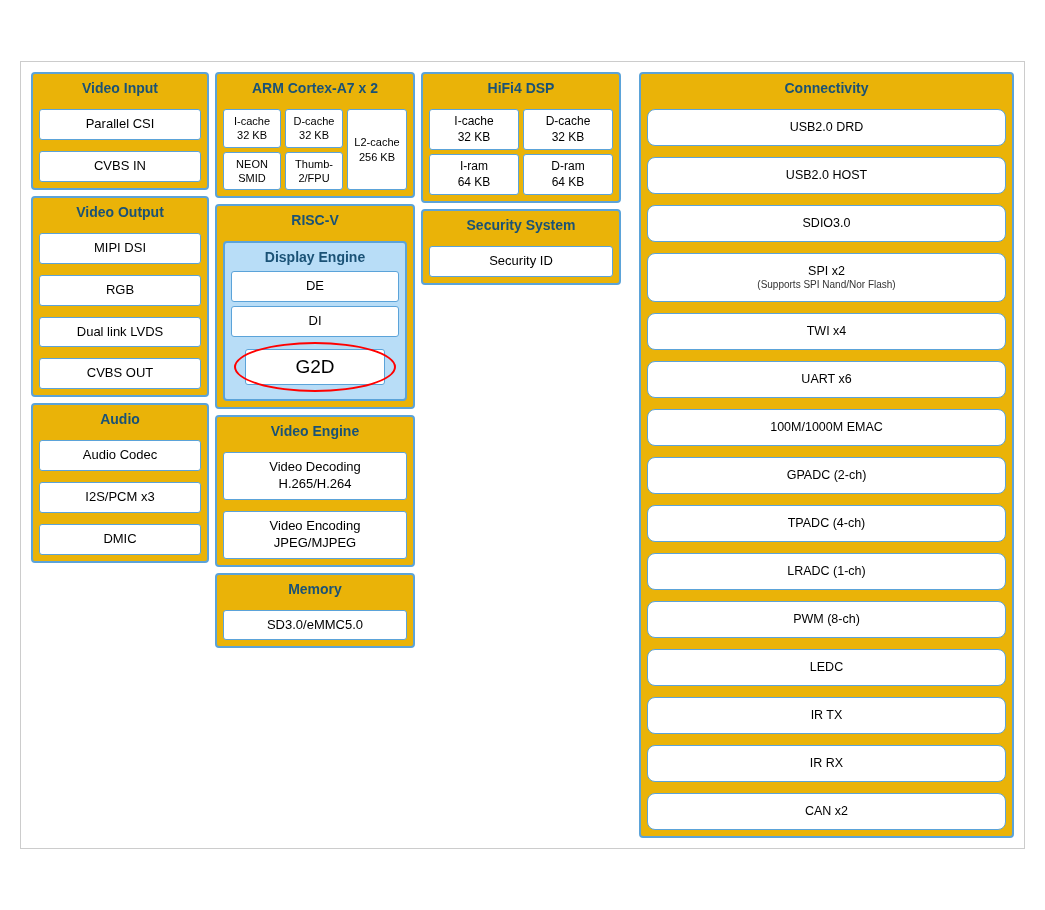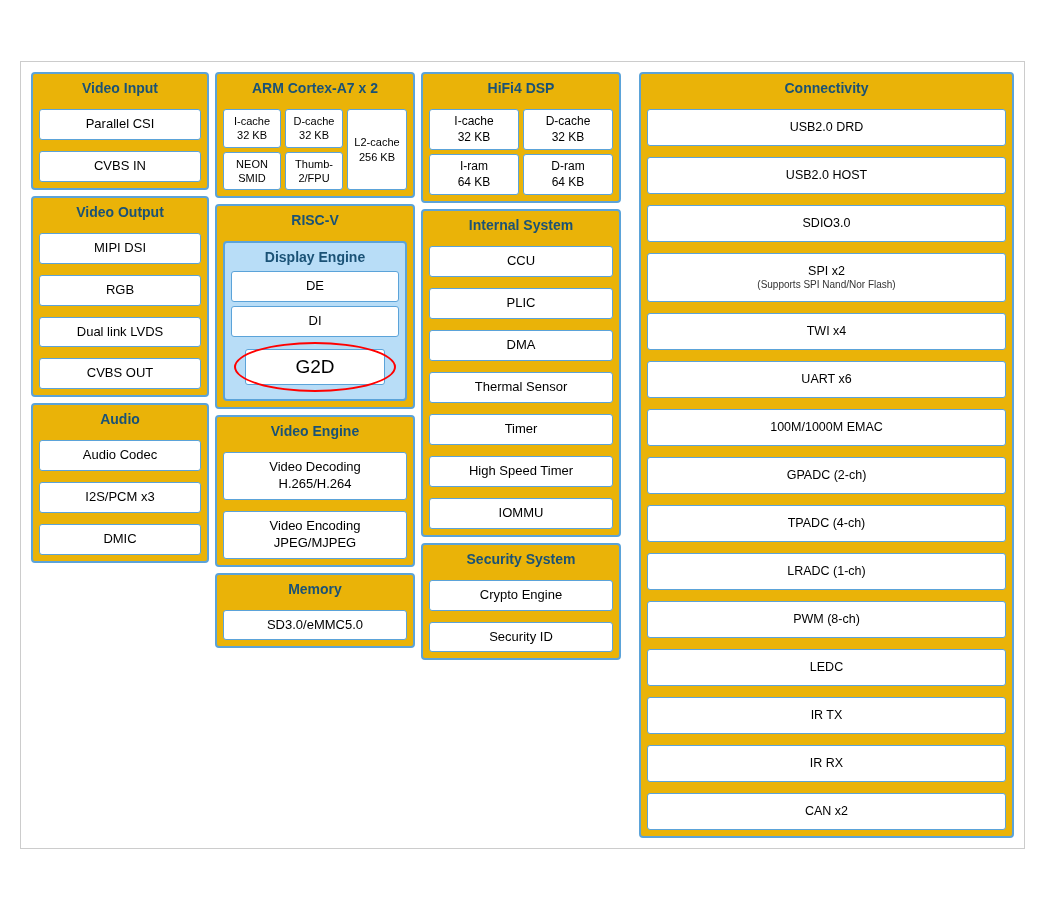--- a/index.html
+++ b/index.html
@@ -135,21 +135,21 @@
       bottom: -8px;
       border: 2.5px solid red;
       border-radius: 50%;
       pointer-events: none;
     }
 
     
     .conn-item {
       background: #fff;
       border: 1.5px solid #5ba3d9;
-      border-radius: 3px;
+      border-radius: 8px;
       padding: 10px 4px;
       text-align: center;
       font-size: 12.5px;
       color: #000;
       line-height: 1.2;
     }
   </style>
 </head>
 <body>
 
@@ -237,34 +237,23 @@
           <div class="hifi-cell">I-cache<br>32 KB</div>
           <div class="hifi-cell">D-cache<br>32 KB</div>
         </div>
         <div class="hifi-row">
           <div class="hifi-cell">I-ram<br>64 KB</div>
           <div class="hifi-cell">D-ram<br>64 KB</div>
         </div>
       </div>
     </div>
 
-    <div class="section-box">
-      <div class="section-title">Internal System</div>
-      <div class="item-box">CCU</div>
-      <div class="item-box">PLIC</div>
-      <div class="item-box">DMA</div>
-      <div class="item-box">Thermal Sensor</div>
-      <div class="item-box">Timer</div>
-      <div class="item-box">High Speed Timer</div>
-      <div class="item-box">IOMMU</div>
-    </div>
 
     <div class="section-box">
       <div class="section-title">Security System</div>
-      <div class="item-box">Crypto Engine</div>
       <div class="item-box">Security ID</div>
     </div>
   </div>
 
   <div class="column col5">
     <div class="section-box" style="flex:1;">
       <div class="section-title">Connectivity</div>
       <div class="conn-item">USB2.0 DRD</div>
       <div class="conn-item">USB2.0 HOST</div>
       <div class="conn-item">SDIO3.0</div>

